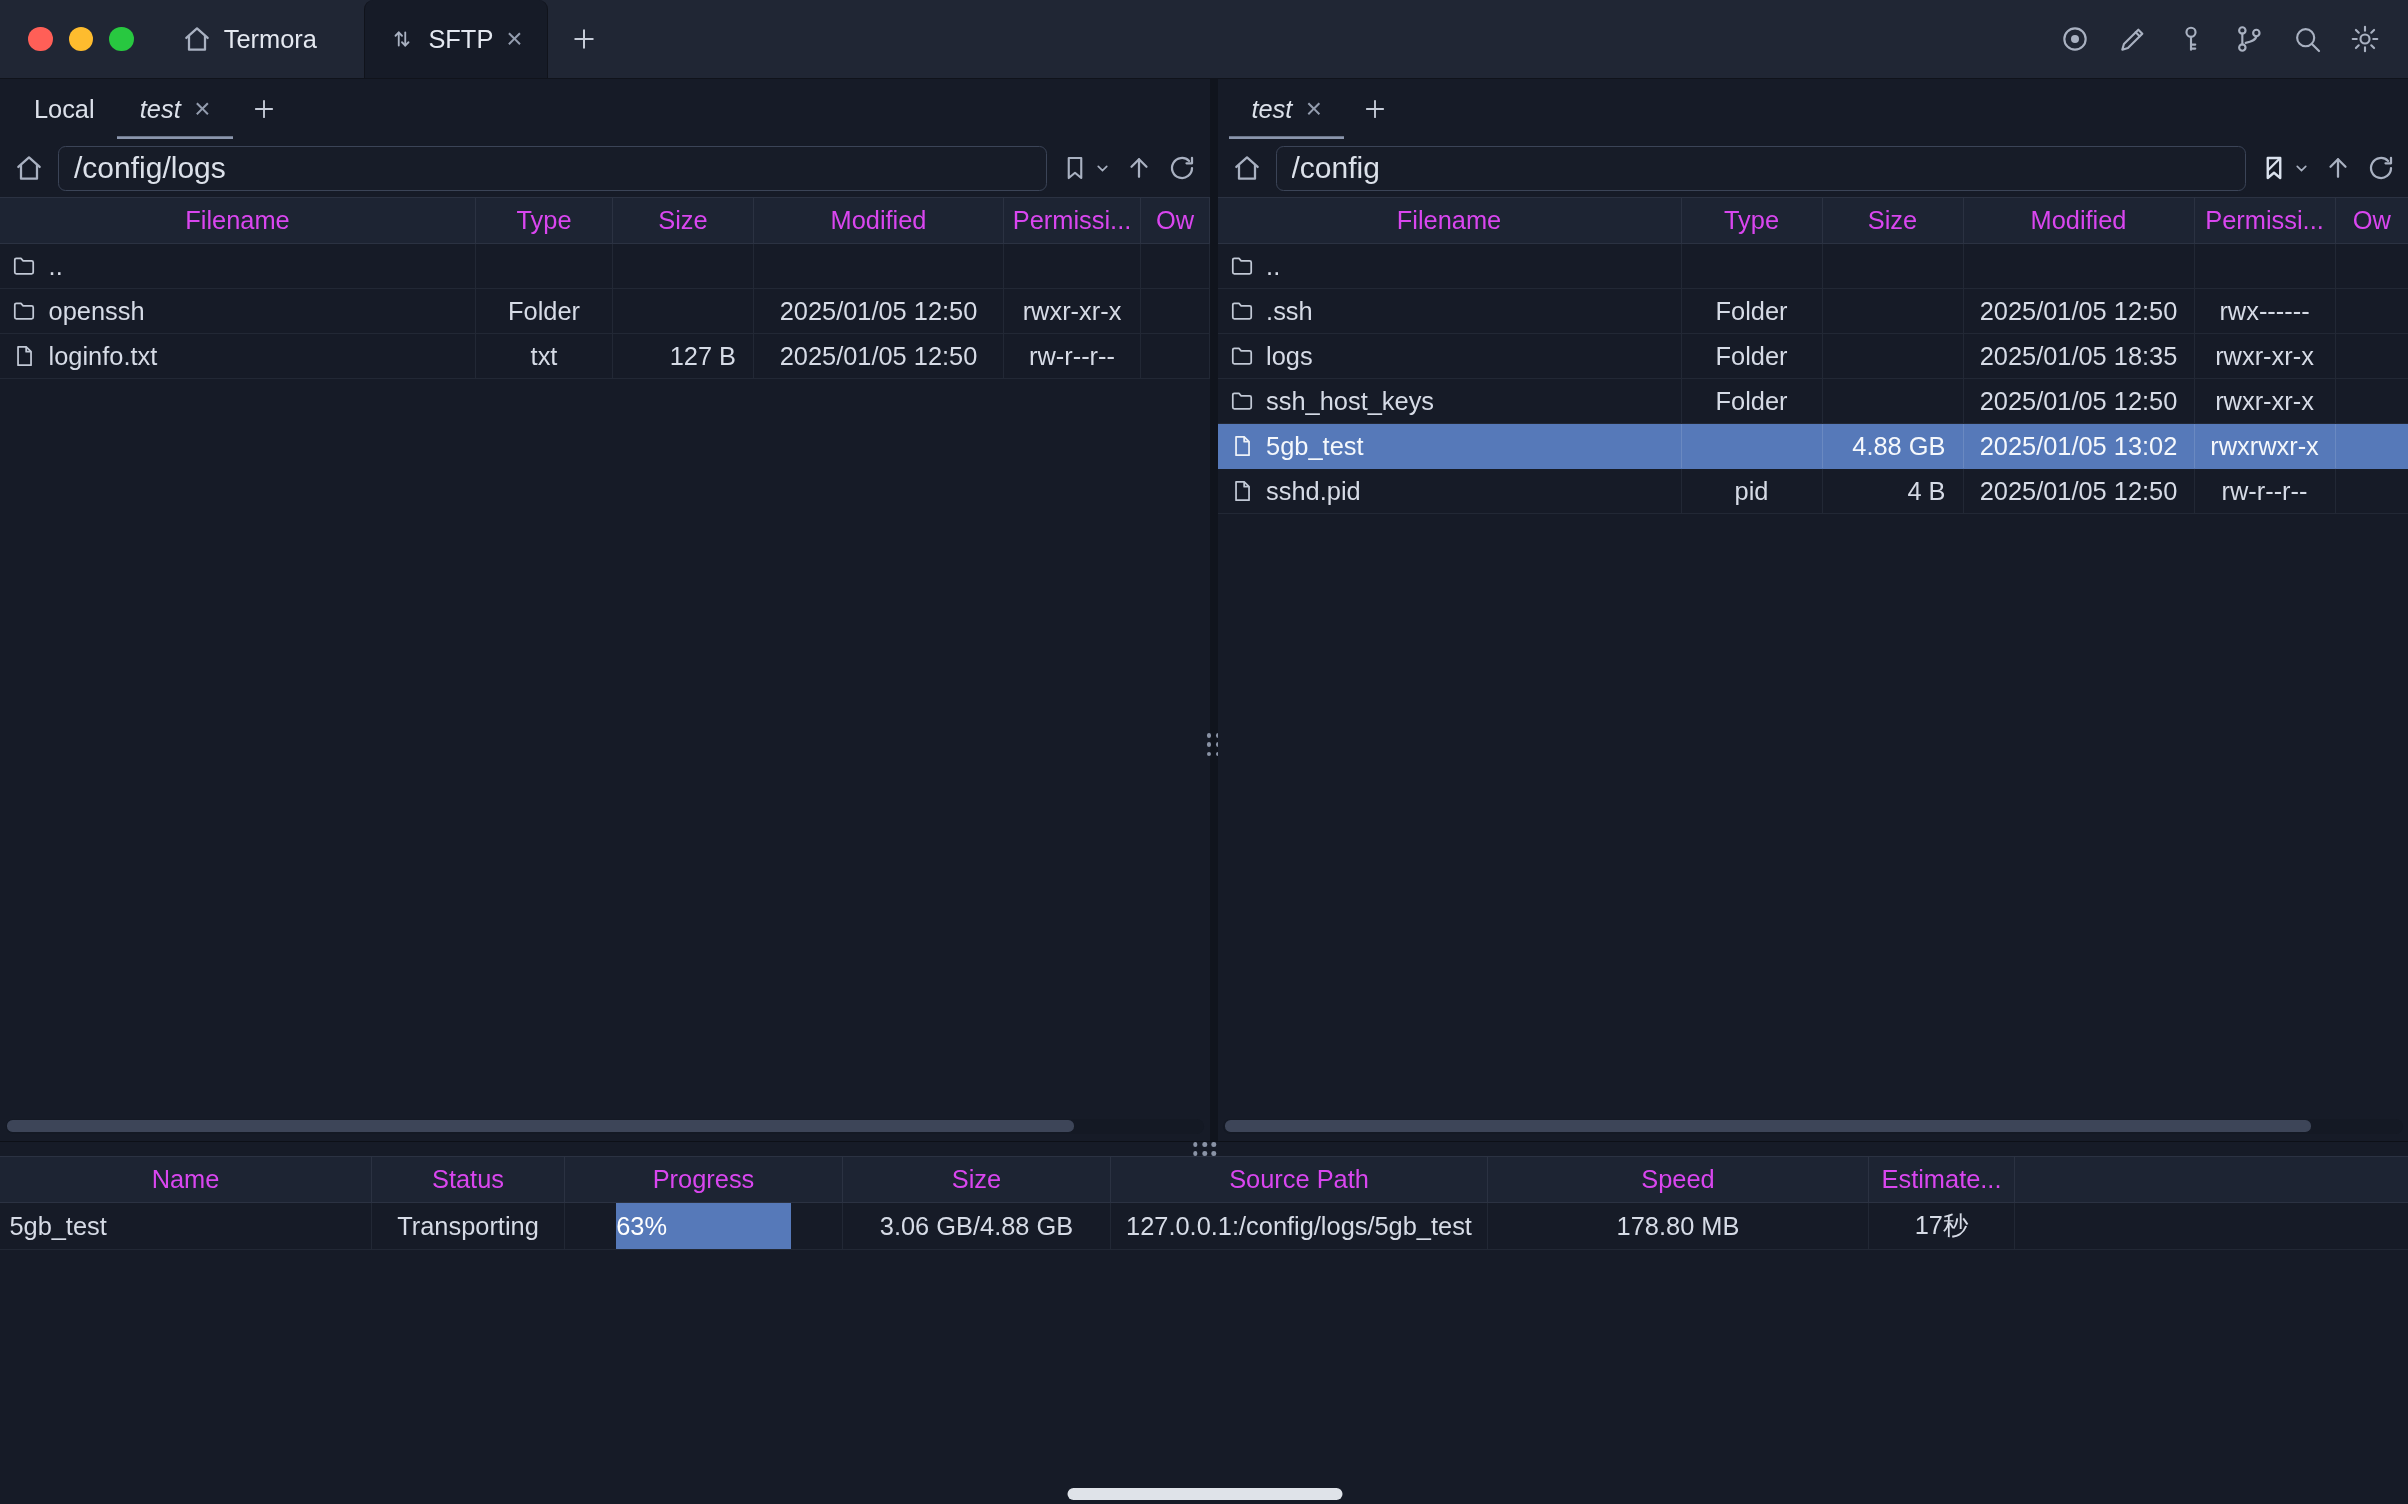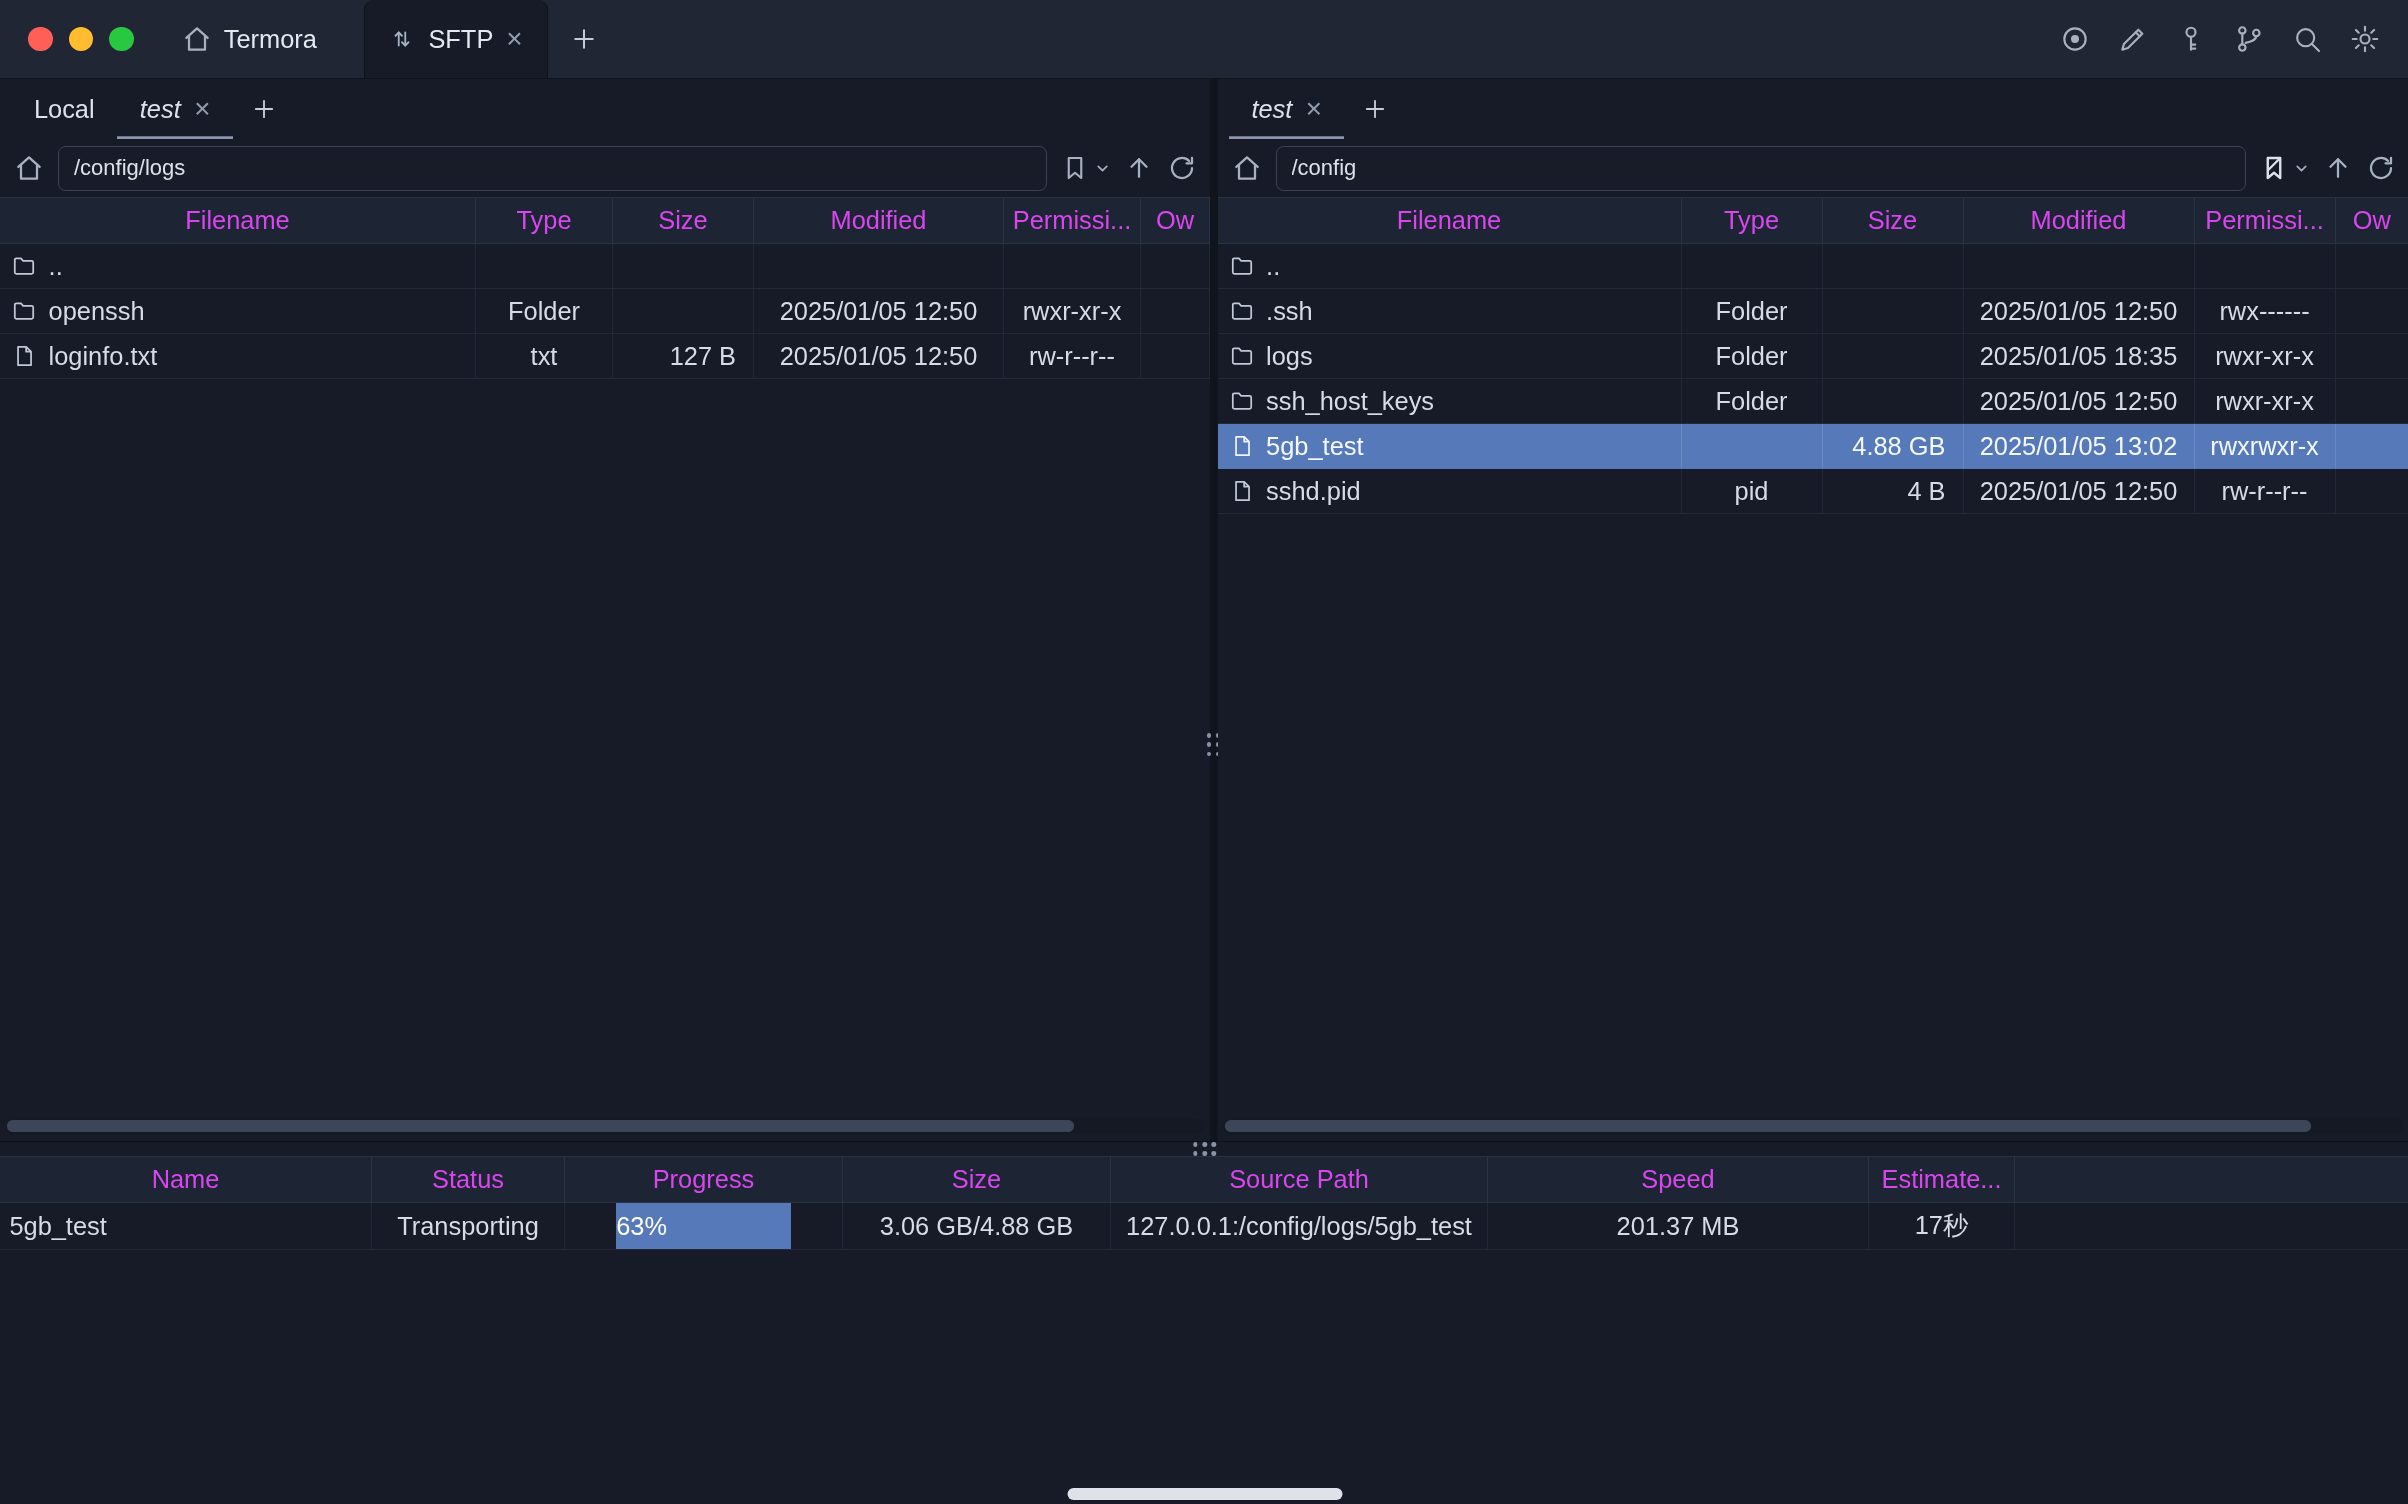--- a/index.html
+++ b/index.html
@@ -47,21 +47,21 @@
 
   .pane-tabs { height:60px; display:flex; align-items:stretch; padding-left:11.3px; }
   .ptab { display:flex; align-items:center; gap:13px; padding:0 22.6px; color:#dce1ea; }
   .ptab.active { box-shadow: inset 0 -2.8px 0 #8b96ad; font-style: italic; }
   .ptab-plus { display:flex; align-items:center; padding:0 17px; color:#c6ccd8; }
 
   .pathbar { height:58px; display:flex; align-items:center; gap:13px; padding:0 13px; }
   .icon-btn { display:flex; align-items:center; justify-content:center; color:#a9b1c1; }
   .path-input {
     flex:1; height:45px; background:#171c28; border:1.9px solid #3b4457; border-radius:7.5px;
-    color:#dce1ea; font-size:22px; font-family:inherit; padding:0 15px; outline:none;
+    color:#dce1ea; font-size:30px; font-family:inherit; padding:0 15px; outline:none;
   }
   .bm-group { display:flex; align-items:center; gap:3.8px; }
   .caret { color:#a9b1c1; }
 
   
   .cols-left  { display:grid; grid-template-columns:476px 137px 141px 250px 137px 1fr; }
   .cols-right { display:grid; grid-template-columns:464px 141px 141px 231px 141px 1fr; }
 
   .file-header { height:47px; background:#1d2433; border-top:0.9px solid #2b3242; border-bottom:0.9px solid #2b3242; }
   .hcell { display:flex; align-items:center; justify-content:center; border-right:0.9px solid #2b3242; color:#d946ef; overflow:hidden; white-space:nowrap; }
@@ -496,19 +496,19 @@
 <div class="transfer-row cols-transfer">
   <div class="tcell name">5gb_test</div>
   <div class="tcell">Transporting</div>
   <div class="tcell progress">
     <div class="progress-fill" id="progress-fill" style="width: 63%;">
       <span>63%</span>
     </div>
   </div>
   <div class="tcell">3.06 GB/4.88 GB</div>
   <div class="tcell">127.0.0.1:/config/logs/5gb_test</div>
-  <div class="tcell">201.37 MB</div>
+  <div class="tcell">178.80 MB</div>
   <div class="tcell">17秒</div>
   <div class="tcell filler"></div>
 </div>
 
 <div class="home-indicator"></div>
 
 
 </body></html>

